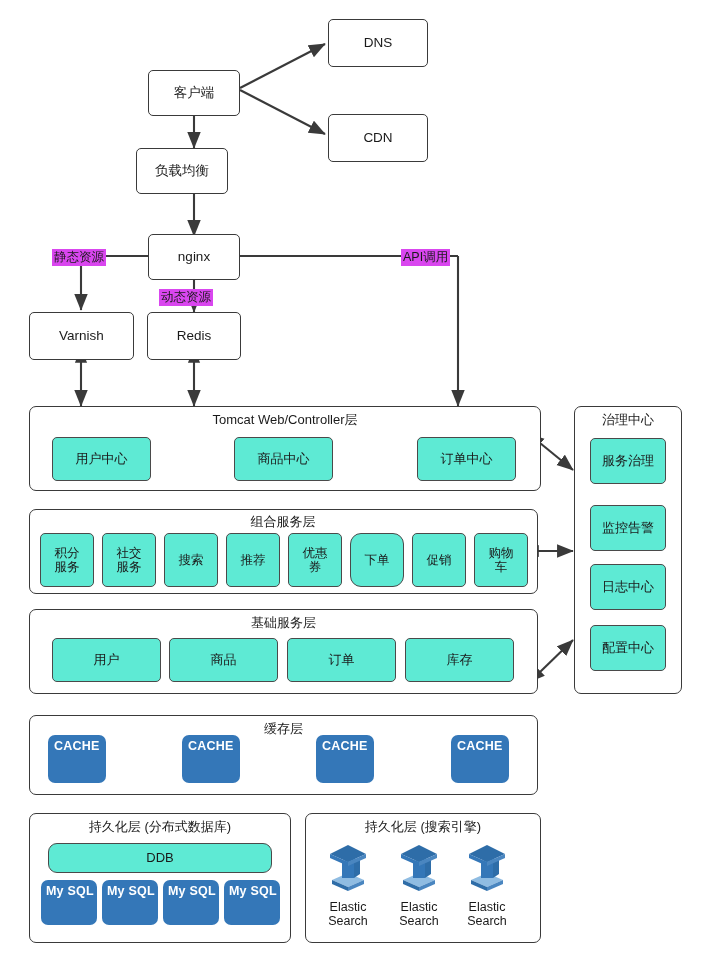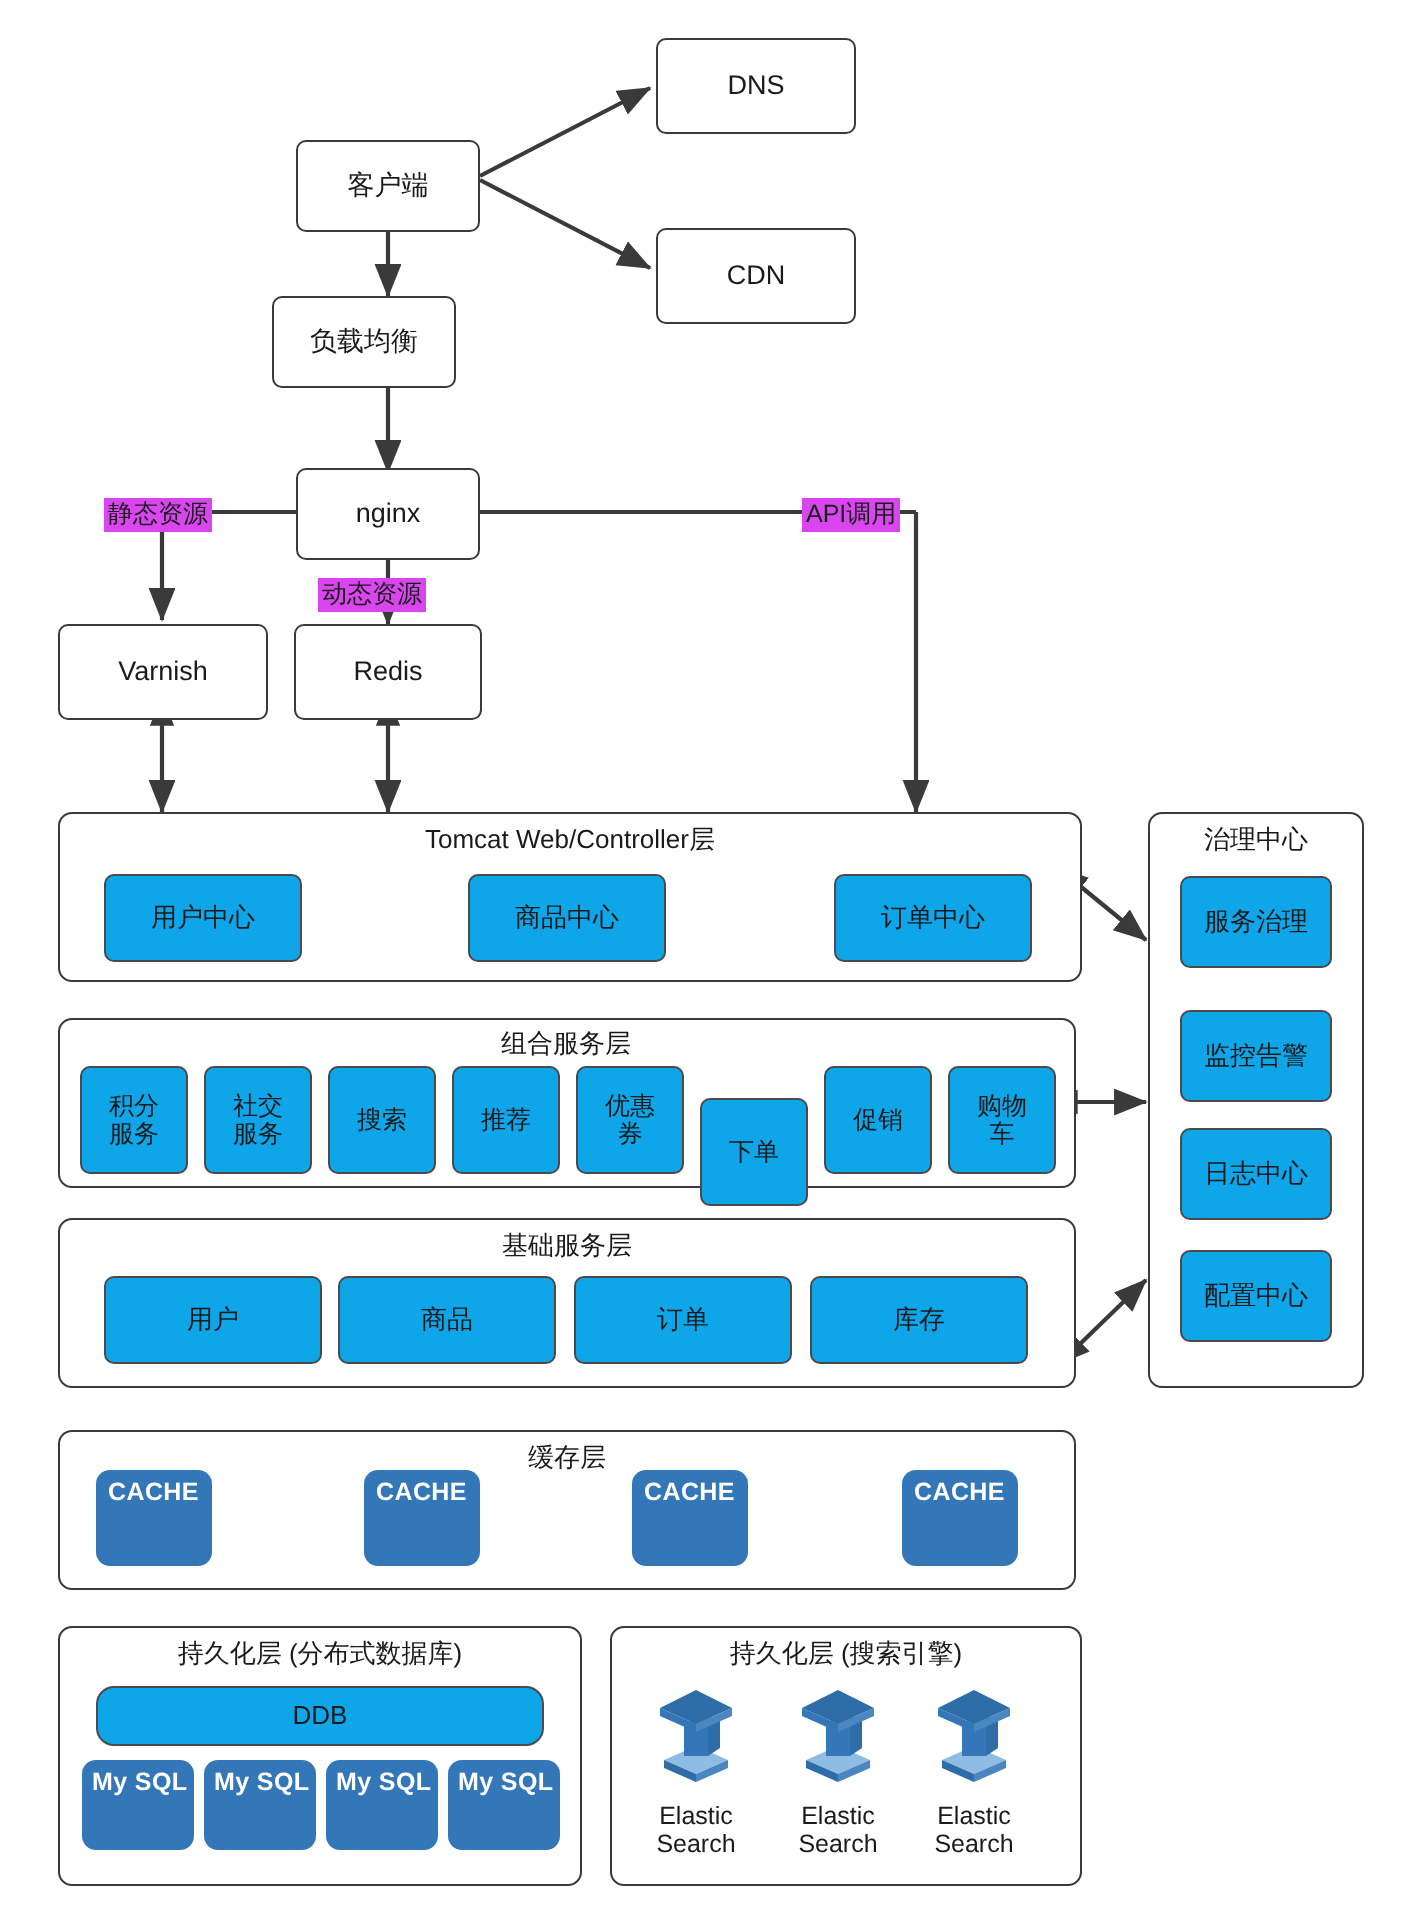--- a/index.html
+++ b/index.html
@@ -46,21 +46,21 @@
     text-align:center;
     font-size:13px;
     color:#1a1a1a;
     z-index:3;
   }
   .chip{
     position:absolute;
     box-sizing:border-box;
     border:1.5px solid #4a4a4a;
     border-radius:5px;
-    background:#0ea5e9;
+    background:#5eead4;
     display:flex;
     align-items:center;
     justify-content:center;
     text-align:center;
     font-size:13px;
     line-height:1.12;
     z-index:4;
   }
   .chip.small{font-size:12.5px;}
   .edge-label{
@@ -176,21 +176,21 @@
   <div class="panel" style="left:29px;top:509px;width:509px;height:85px;"></div>
   <div class="panel-title" style="left:29px;top:513px;width:508px;">组合服务层</div>
   <div class="chip small multiline" style="left:40px;top:533px;width:54px;height:54px;">积分
 服务</div>
   <div class="chip small multiline" style="left:102px;top:533px;width:54px;height:54px;">社交
 服务</div>
   <div class="chip small multiline" style="left:164px;top:533px;width:54px;height:54px;">搜索</div>
   <div class="chip small multiline" style="left:226px;top:533px;width:54px;height:54px;">推荐</div>
   <div class="chip small multiline" style="left:288px;top:533px;width:54px;height:54px;">优惠
 券</div>
-  <div class="chip small multiline" style="left:350px;top:549px;width:54px;height:54px;">下单</div>
+  <div class="chip small multiline" style="left:350px;top:533px;width:54px;height:54px;border-radius:11px;">下单</div>
   <div class="chip small multiline" style="left:412px;top:533px;width:54px;height:54px;">促销</div>
   <div class="chip small multiline" style="left:474px;top:533px;width:54px;height:54px;">购物
 车</div>
 
   <div class="panel" style="left:29px;top:609px;width:509px;height:85px;"></div>
   <div class="panel-title" style="left:29px;top:614px;width:509px;">基础服务层</div>
   <div class="chip" style="left:52px;top:638px;width:109px;height:44px;">用户</div>
   <div class="chip" style="left:169px;top:638px;width:109px;height:44px;">商品</div>
   <div class="chip" style="left:287px;top:638px;width:109px;height:44px;">订单</div>
   <div class="chip" style="left:405px;top:638px;width:109px;height:44px;">库存</div>

